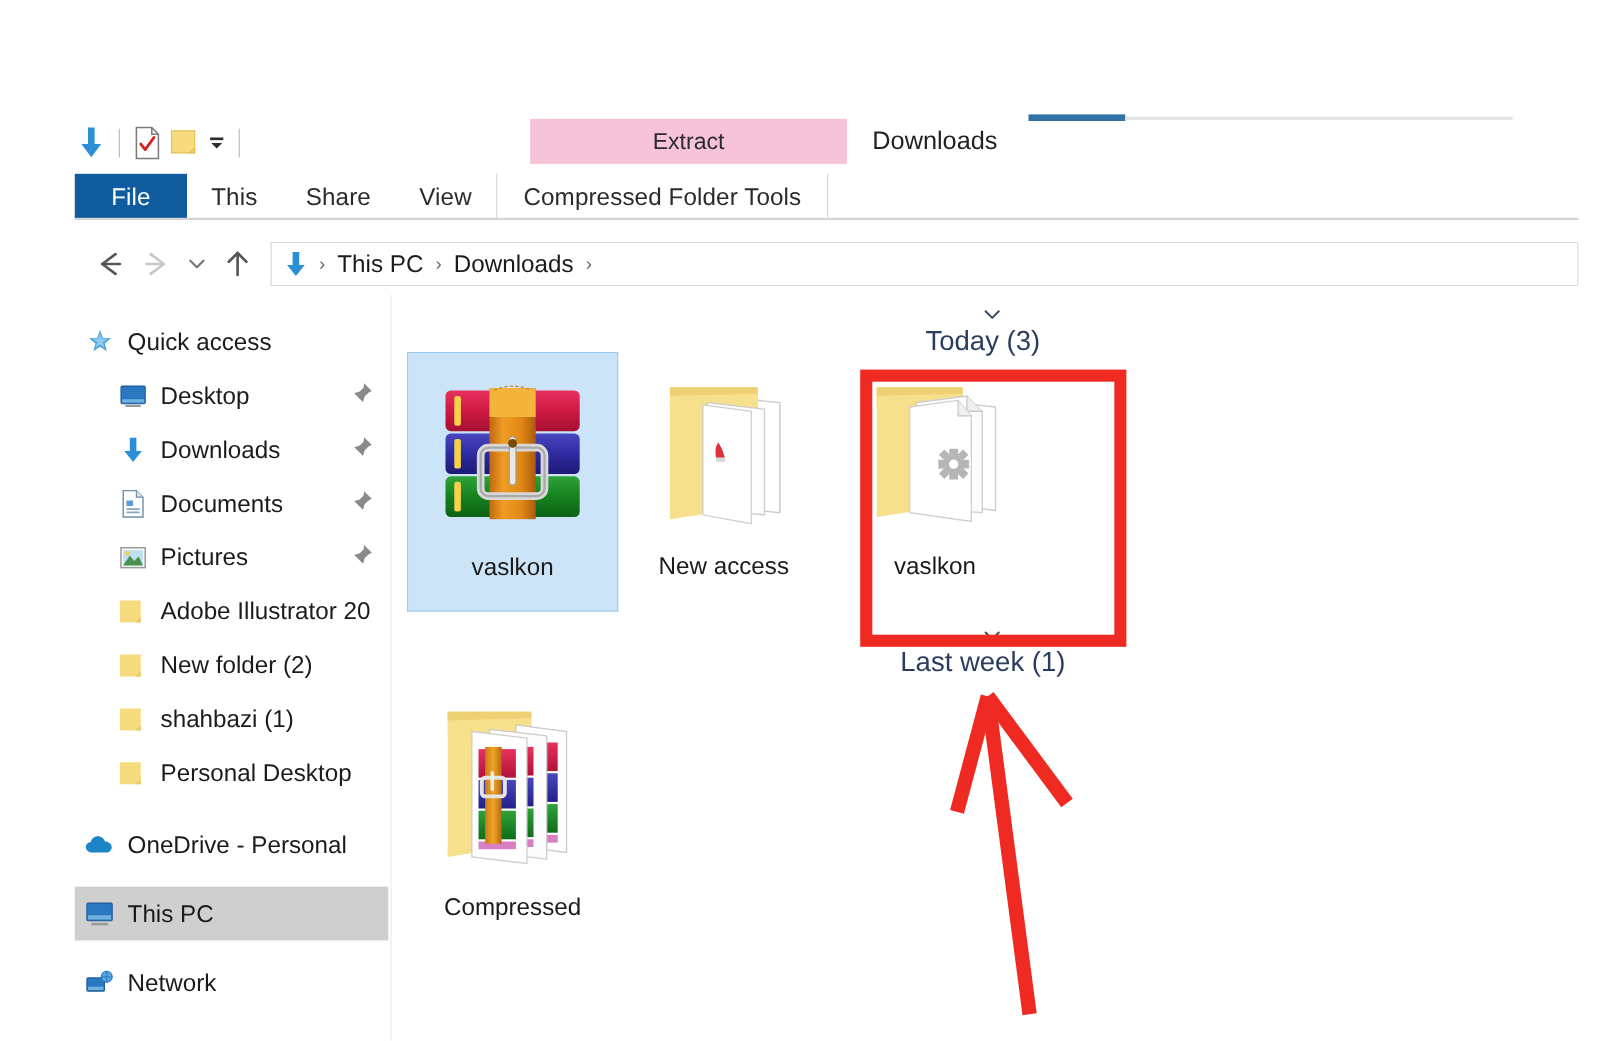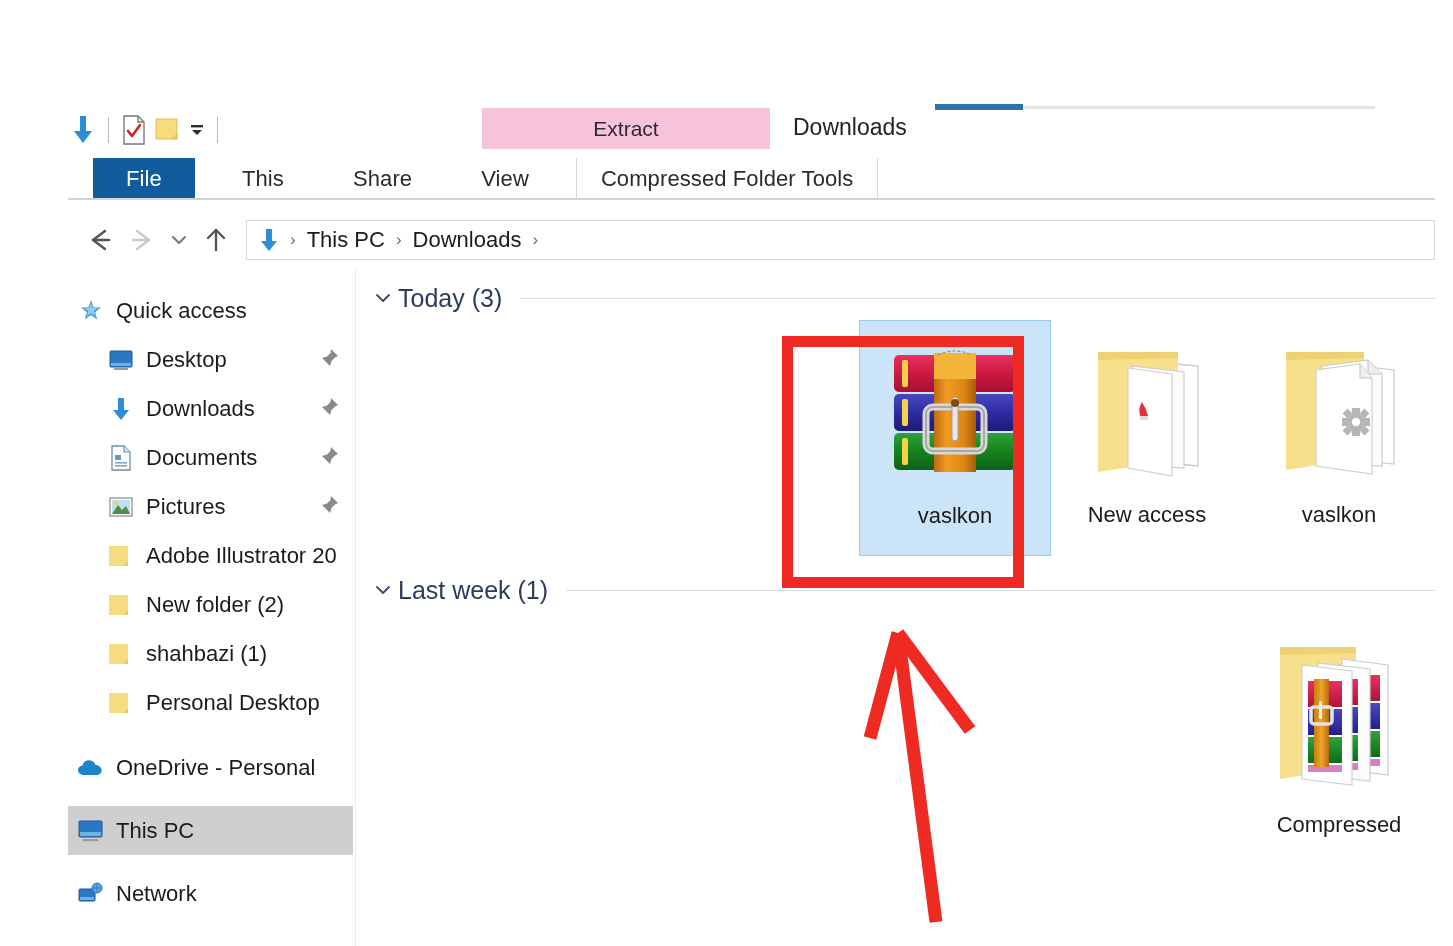--- a/index.html
+++ b/index.html
@@ -56,21 +56,20 @@
   }
   .rtab {
     display: flex;
     align-items: center;
     justify-content: center;
     font-size: 22px;
     color: #2b2b2b;
     padding: 0 22px;
     white-space: nowrap;
     letter-spacing: 0.1px;
-    margin-left: 25px;
   }
   .rtab.file {
     background: #105c9e;
     color: #ffffff;
     min-width: 102px;
     padding: 0;
   }
   .rtab.ctx {
     border-left: 1px solid #d6d6d6;
     border-right: 1px solid #d6d6d6;
@@ -213,20 +212,21 @@
     position: absolute;
     left: 370px; top: 276px;
     width: 1065px;
     height: 670px;
   }
   .group-header {
     position: relative;
     height: 44px;
     display: flex;
     align-items: center;
+    flex-direction: column;
   }
   .group-chev {
     width: 26px;
     display: flex;
     align-items: center;
     justify-content: center;
     margin-right: 2px;
   }
   .group-title {
     font-size: 25px;
@@ -236,21 +236,20 @@
   }
   .group-rule {
     flex: 1;
     height: 1px;
     background: #dcdcdc;
   }
 
   .tile-row {
     display: flex;
     align-items: flex-start;
-    justify-content: flex-end;
   }
   .tile {
     width: 192px;
     height: 236px;
     box-sizing: border-box;
     display: flex;
     flex-direction: column;
     align-items: center;
     justify-content: flex-start;
     padding-top: 16px;

